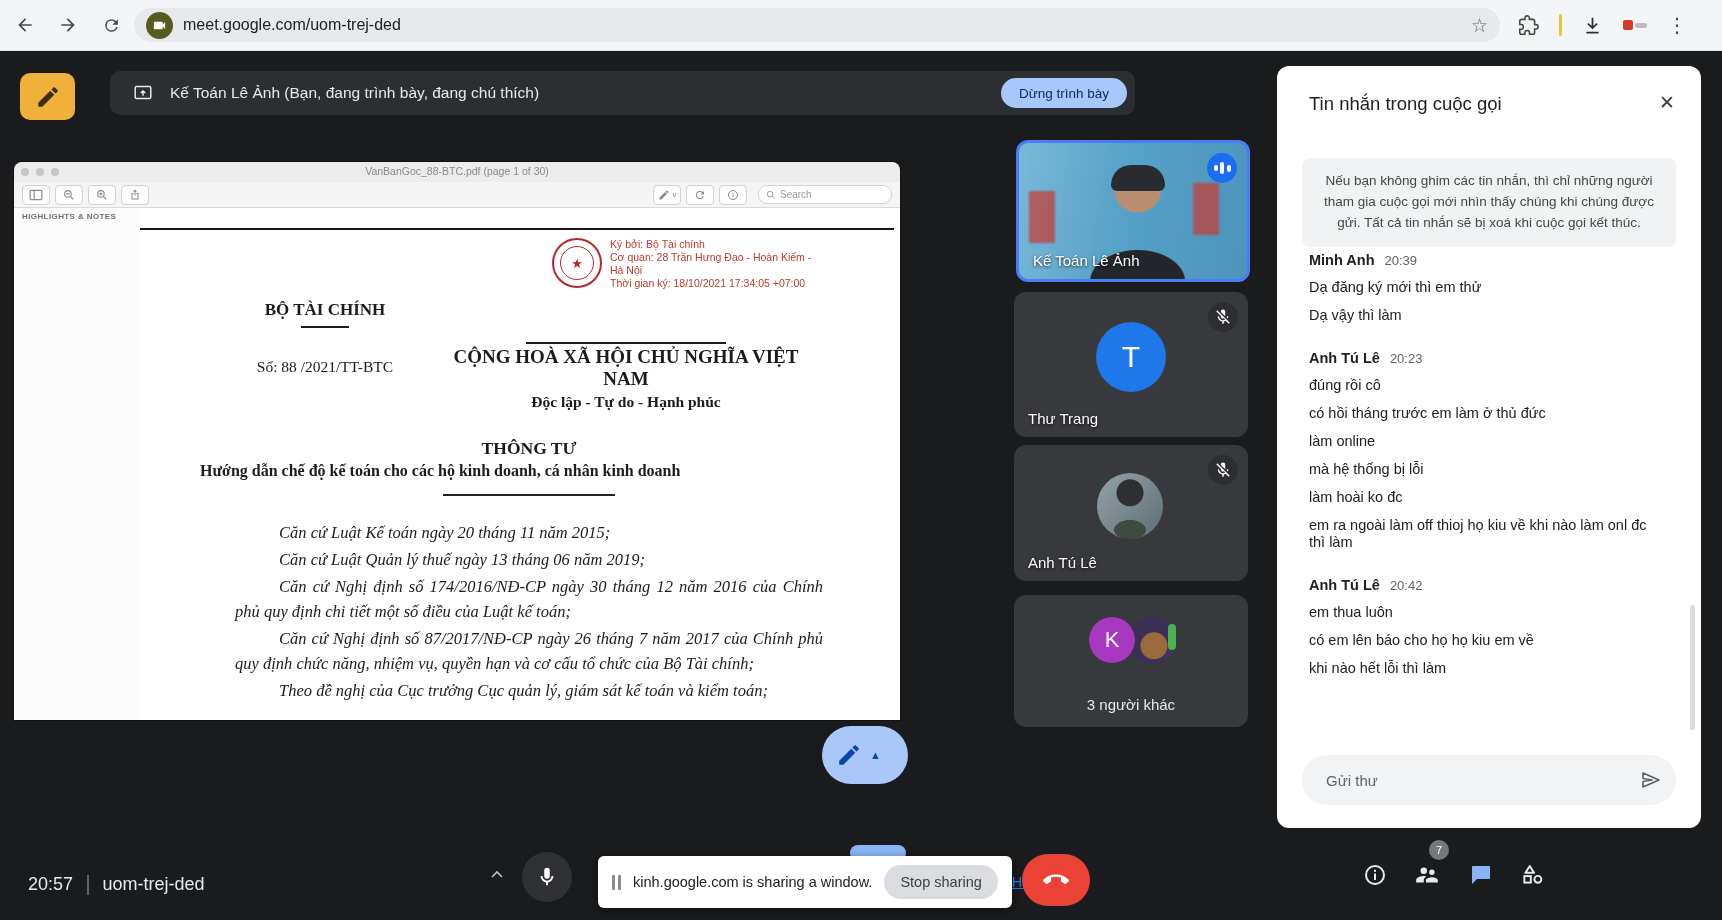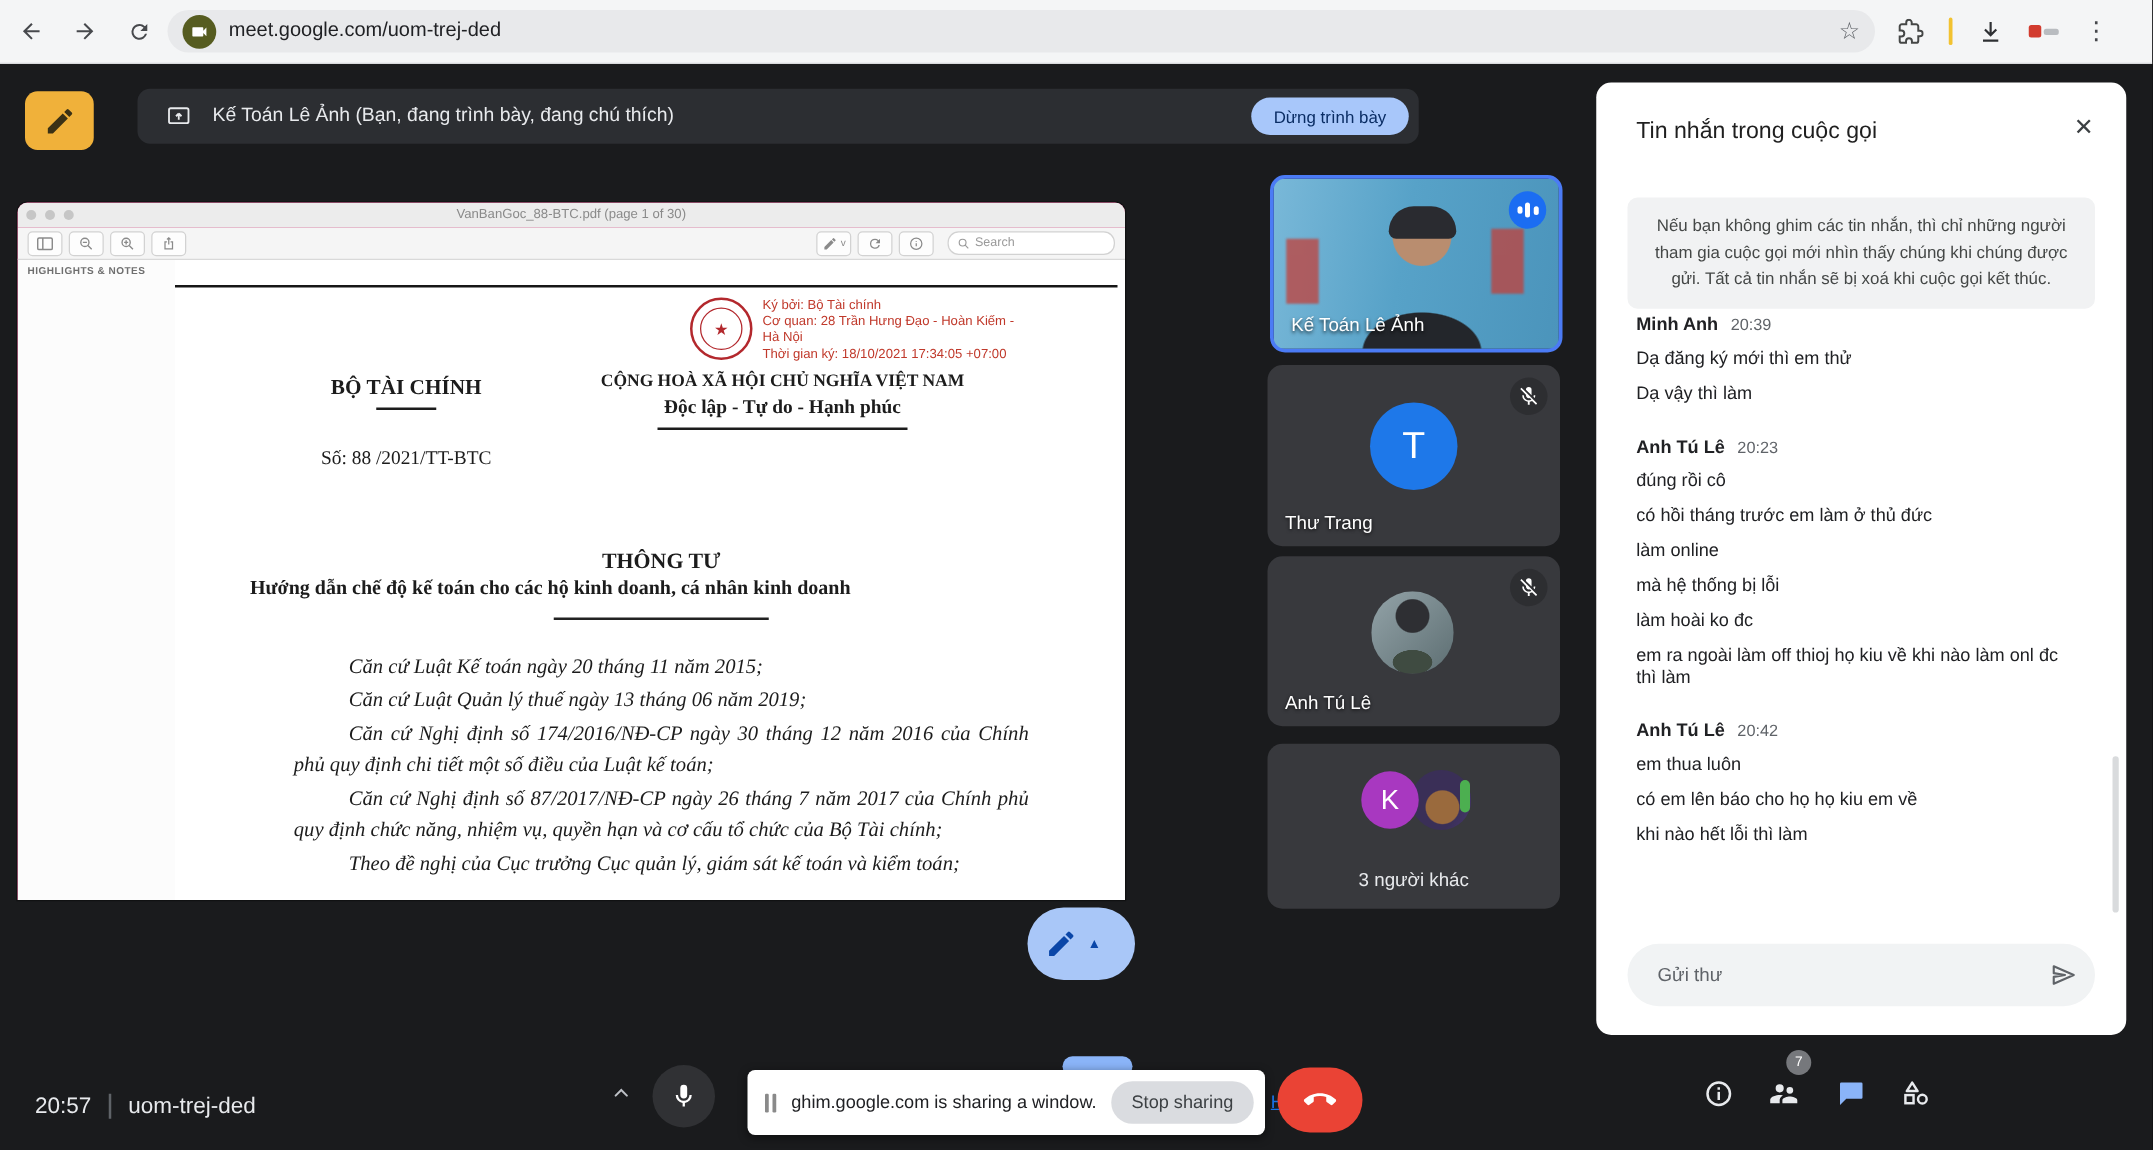--- a/index.html
+++ b/index.html
@@ -52,21 +52,21 @@
   .page-topline{position:absolute;left:0;top:20px;width:754px;height:2px;background:#161616;}
   .seal{position:absolute;left:412px;top:30px;width:46px;height:46px;border:2.5px solid #b3282d;border-radius:50%;
         display:flex;align-items:center;justify-content:center;}
   .seal-inner{width:32px;height:32px;border:1px solid #b3282d;border-radius:50%;display:flex;align-items:center;justify-content:center;
               color:#b3282d;font-size:13px;line-height:13px;}
   .sig-block{position:absolute;left:470px;top:30px;width:290px;font-family:"Liberation Sans","DejaVu Sans",sans-serif;
              font-size:10.5px;line-height:13px;color:#c0392b;}
   .ministry{position:absolute;left:60px;top:92px;width:250px;text-align:center;font-weight:bold;font-size:17px;}
   .ministry-rule{position:absolute;left:161px;top:118px;width:48px;height:1.5px;background:#1c1c1c;}
   .republic{position:absolute;left:295px;top:90px;width:382px;text-align:center;font-weight:bold;}
-  .republic .l1{font-size:14px;}
+  .republic .l1{font-size:19px;margin-top:48px;}
   .republic .l2{font-size:15.5px;margin-top:3px;}
   .republic-rule{position:absolute;left:386px;top:134px;width:200px;height:1.5px;background:#1c1c1c;}
   .doc-number{position:absolute;left:60px;top:150px;width:250px;text-align:center;font-size:15.5px;}
   .place-date{position:absolute;left:295px;top:150px;width:382px;text-align:center;font-size:15.5px;font-style:italic;}
   .doc-heading{position:absolute;left:95px;top:230px;width:588px;text-align:center;font-weight:bold;font-size:17.5px;}
   .doc-title{position:absolute;left:60px;top:254px;width:660px;text-align:left;font-weight:bold;font-size:16px;}
   .title-rule{position:absolute;left:303px;top:286px;width:172px;height:2px;background:#222;}
   .doc-paras{position:absolute;left:95px;top:312px;width:588px;}
   .doc-paras p{margin:0 0 2px 0;font-size:16.5px;font-style:italic;line-height:25px;text-indent:44px;text-align:justify;}
 
@@ -419,21 +419,21 @@
       </span>
   </div>
 
   <div class="abs blue-sliver"></div>
 
   <div class="abs share-banner">
     <span class="pause-bars">
         <i></i>
         <i></i>
       </span>
-    <span class="share-text">ghim.google.com is sharing a window.</span>
+    <span class="share-text">kinh.google.com is sharing a window.</span>
     <button class="stop-sharing">Stop sharing</button>
     <a class="hide-link">Hide</a>
   </div>
 
   <button class="abs end-call">
     <span>
         <svg width="26" height="26" viewBox="0 0 24 24" fill="#fff">
           <path d="M12 9c-1.6 0-3.15.25-4.6.72v3.1c0 .39-.23.74-.56.9-.98.49-1.87 1.12-2.66 1.85-.18.18-.43.28-.7.28-.28 0-.53-.11-.71-.29L.29 13.08a.996.996 0 0 1 0-1.41C3.34 8.78 7.46 7 12 7s8.66 1.78 11.71 4.67c.18.18.29.43.29.7 0 .28-.11.53-.29.71l-2.48 2.48c-.18.18-.43.29-.71.29-.27 0-.52-.1-.7-.28-.79-.73-1.68-1.36-2.66-1.85-.33-.16-.56-.51-.56-.9v-3.1C15.15 9.25 13.6 9 12 9z"></path>
         </svg>
       </span>

